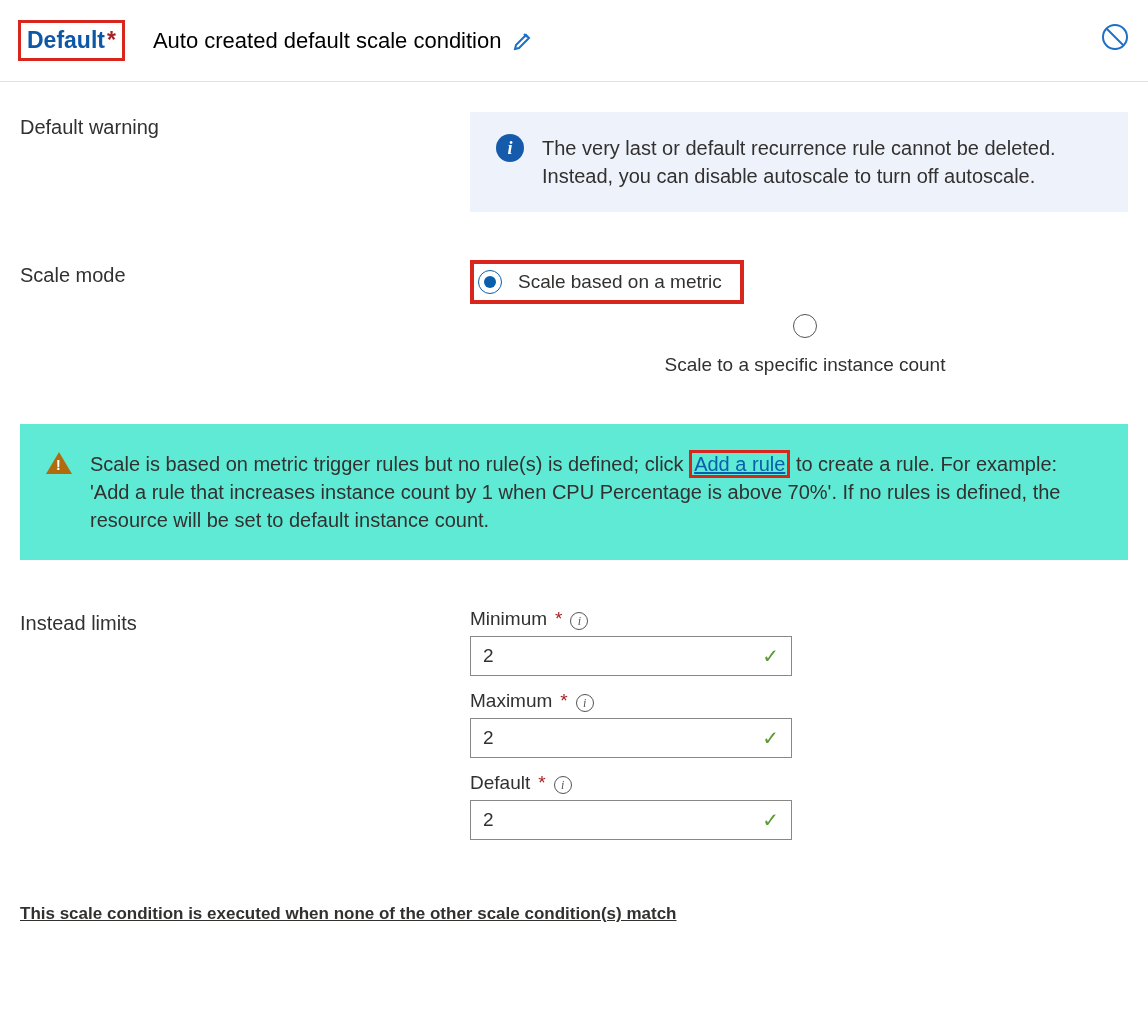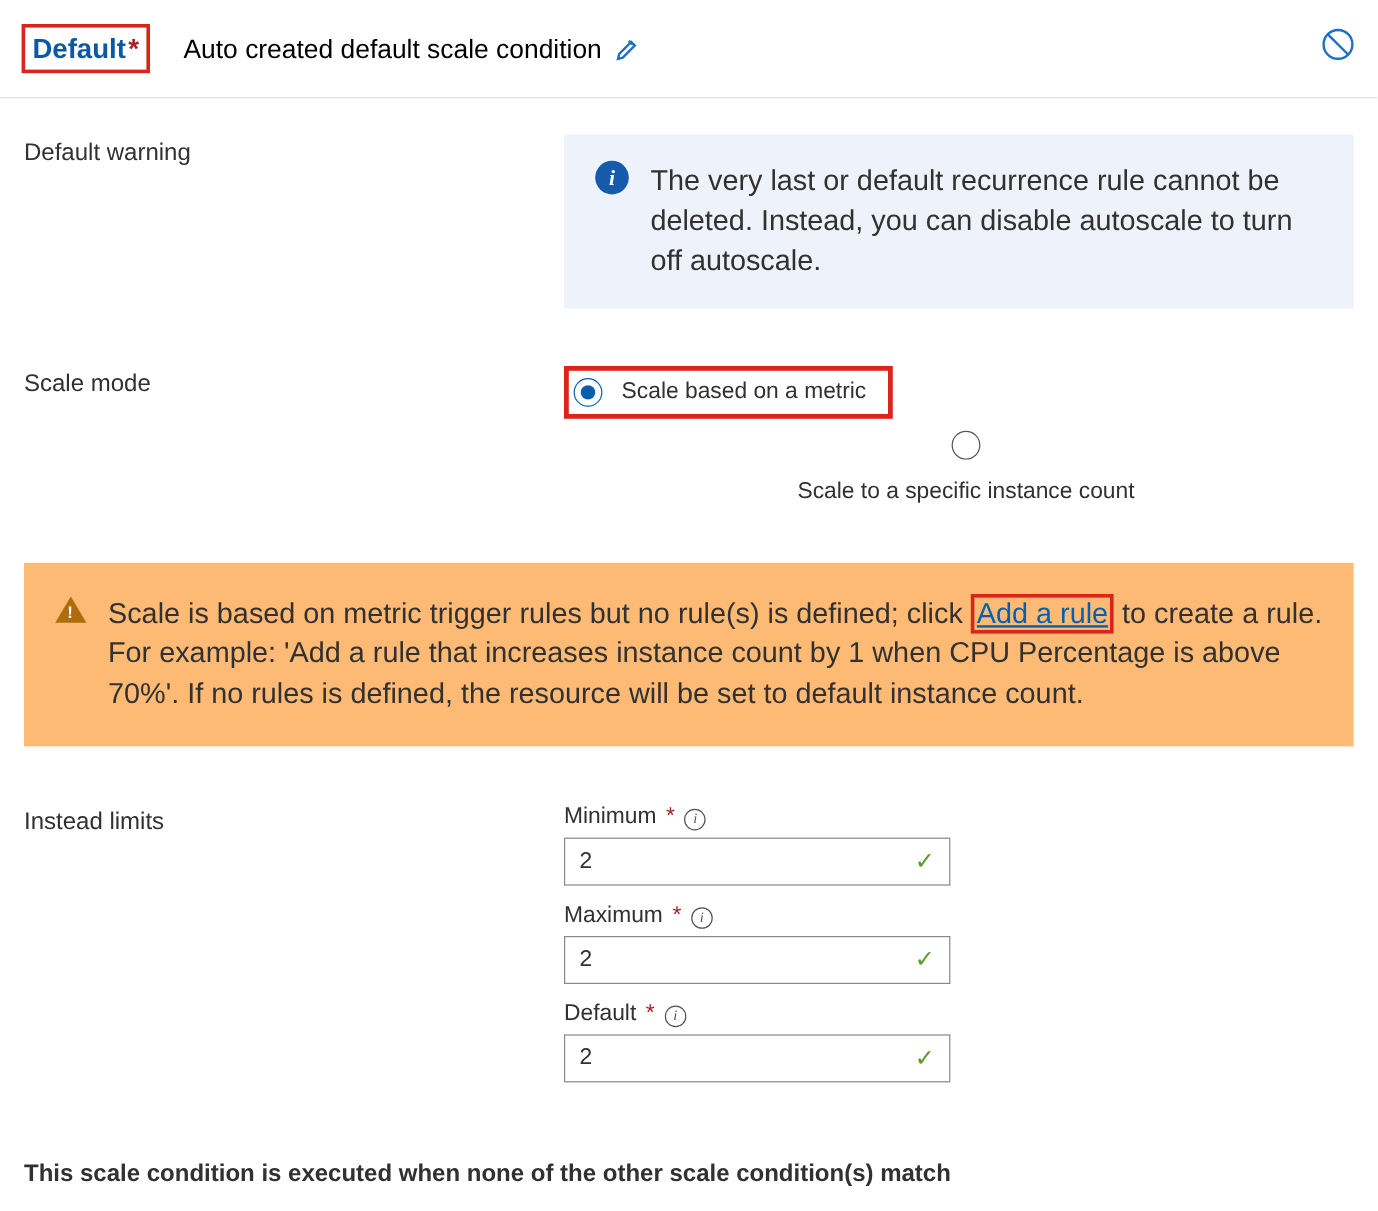--- a/index.html
+++ b/index.html
@@ -74,23 +74,23 @@
     color: #fff;
     display: flex;
     align-items: center;
     justify-content: center;
     font-family: Georgia, serif;
     font-style: italic;
     font-weight: bold;
     font-size: 18px;
     flex-shrink: 0;
   }
-  .alert-text { font-size: 24px; line-height: 1.4; color: #323130; }
+  .alert-text { font-size: 20px; line-height: 1.4; color: #323130; }
   .warn-alert {
-    background: #fdba74;
+    background: #5eead4;
     padding: 26px 26px;
     display: flex;
     align-items: flex-start;
     gap: 18px;
   }
   .warn-triangle {
     width: 0; height: 0;
     border-left: 13px solid transparent;
     border-right: 13px solid transparent;
     border-bottom: 22px solid #b06c0c;
@@ -172,23 +172,24 @@
     padding: 0 12px;
     margin-bottom: 14px;
     justify-content: space-between;
     font-size: 19px;
   }
   .check {
     color: #5a9a2f;
     font-size: 20px;
   }
   .sched-text {
-    font-size: 20px;
+    font-size: 17px;
     font-weight: 700;
     line-height: 1.4;
+    text-decoration: underline;
   }
   svg { display: block; }
 </style>
 </head>
 <body>
 
 <div class="header">
   <span class="tab-default">
     <span>Default</span>
       <span class="req">*</span>

